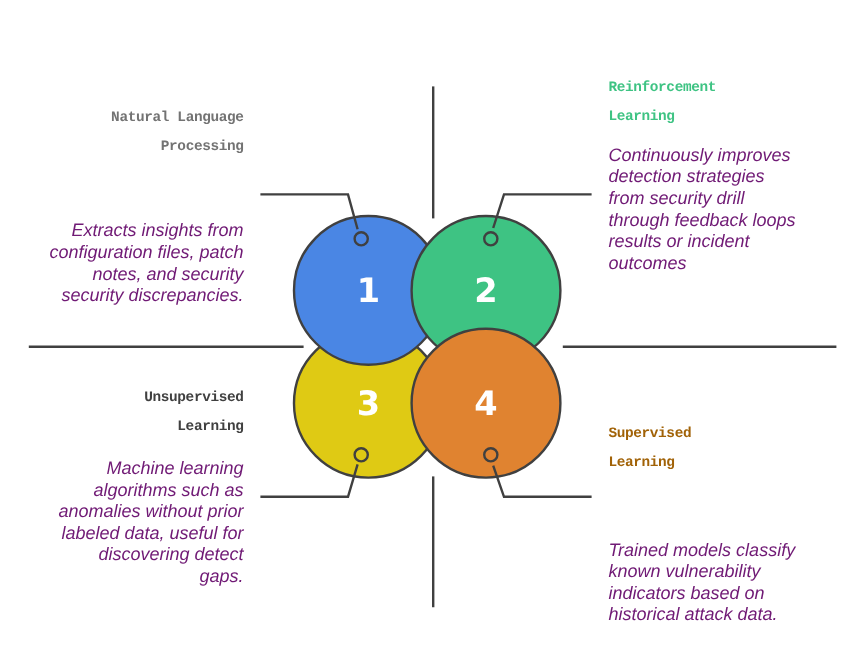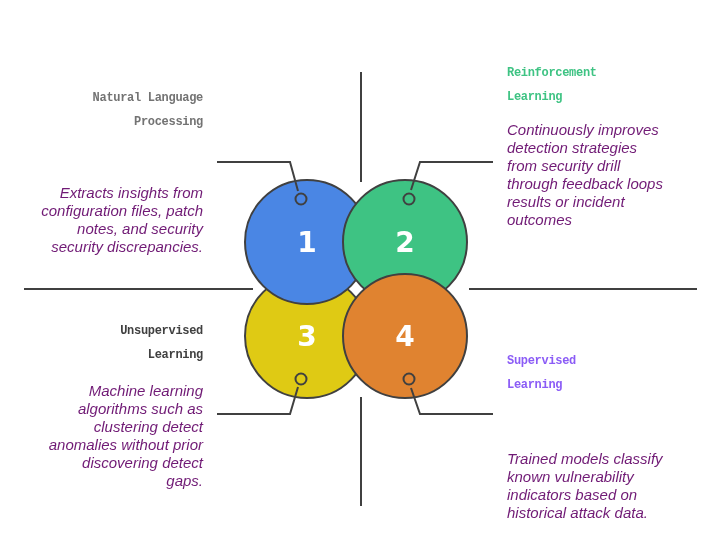--- a/index.html
+++ b/index.html
@@ -68,27 +68,27 @@
   <span class="line">outcomes</span>
 </div>
 
 <div class="title left" style="right: 518px; top: 319px; color: #404040;" id="t3">
   <span class="line">Unsupervised</span>
   <span class="line">Learning</span>
 </div>
 <div class="desc left" style="right:518px; top:382px;">
   <span class="line">Machine learning</span>
   <span class="line">algorithms such as</span>
-  <span class="line">clustering detect</span>
   <span class="line">anomalies without prior</span>
+  <span class="line">labeled data, useful for</span>
   <span class="line">discovering detect</span>
   <span class="line">gaps.</span>
 </div>
 
-<div class="title right" style="left: 507px; top: 349px; color: #8b5cf6;" id="t4">
+<div class="title right" style="left: 507px; top: 349px; color: #a16207;" id="t4">
   <span class="line">Supervised</span>
   <span class="line">Learning</span>
 </div>
 <div class="desc right" style="left:507px; top:409px;margin-top:41px;">
   <span class="line">Trained models classify</span>
   <span class="line">known vulnerability</span>
   <span class="line">indicators based on</span>
   <span class="line">historical attack data.</span>
 </div>
 

